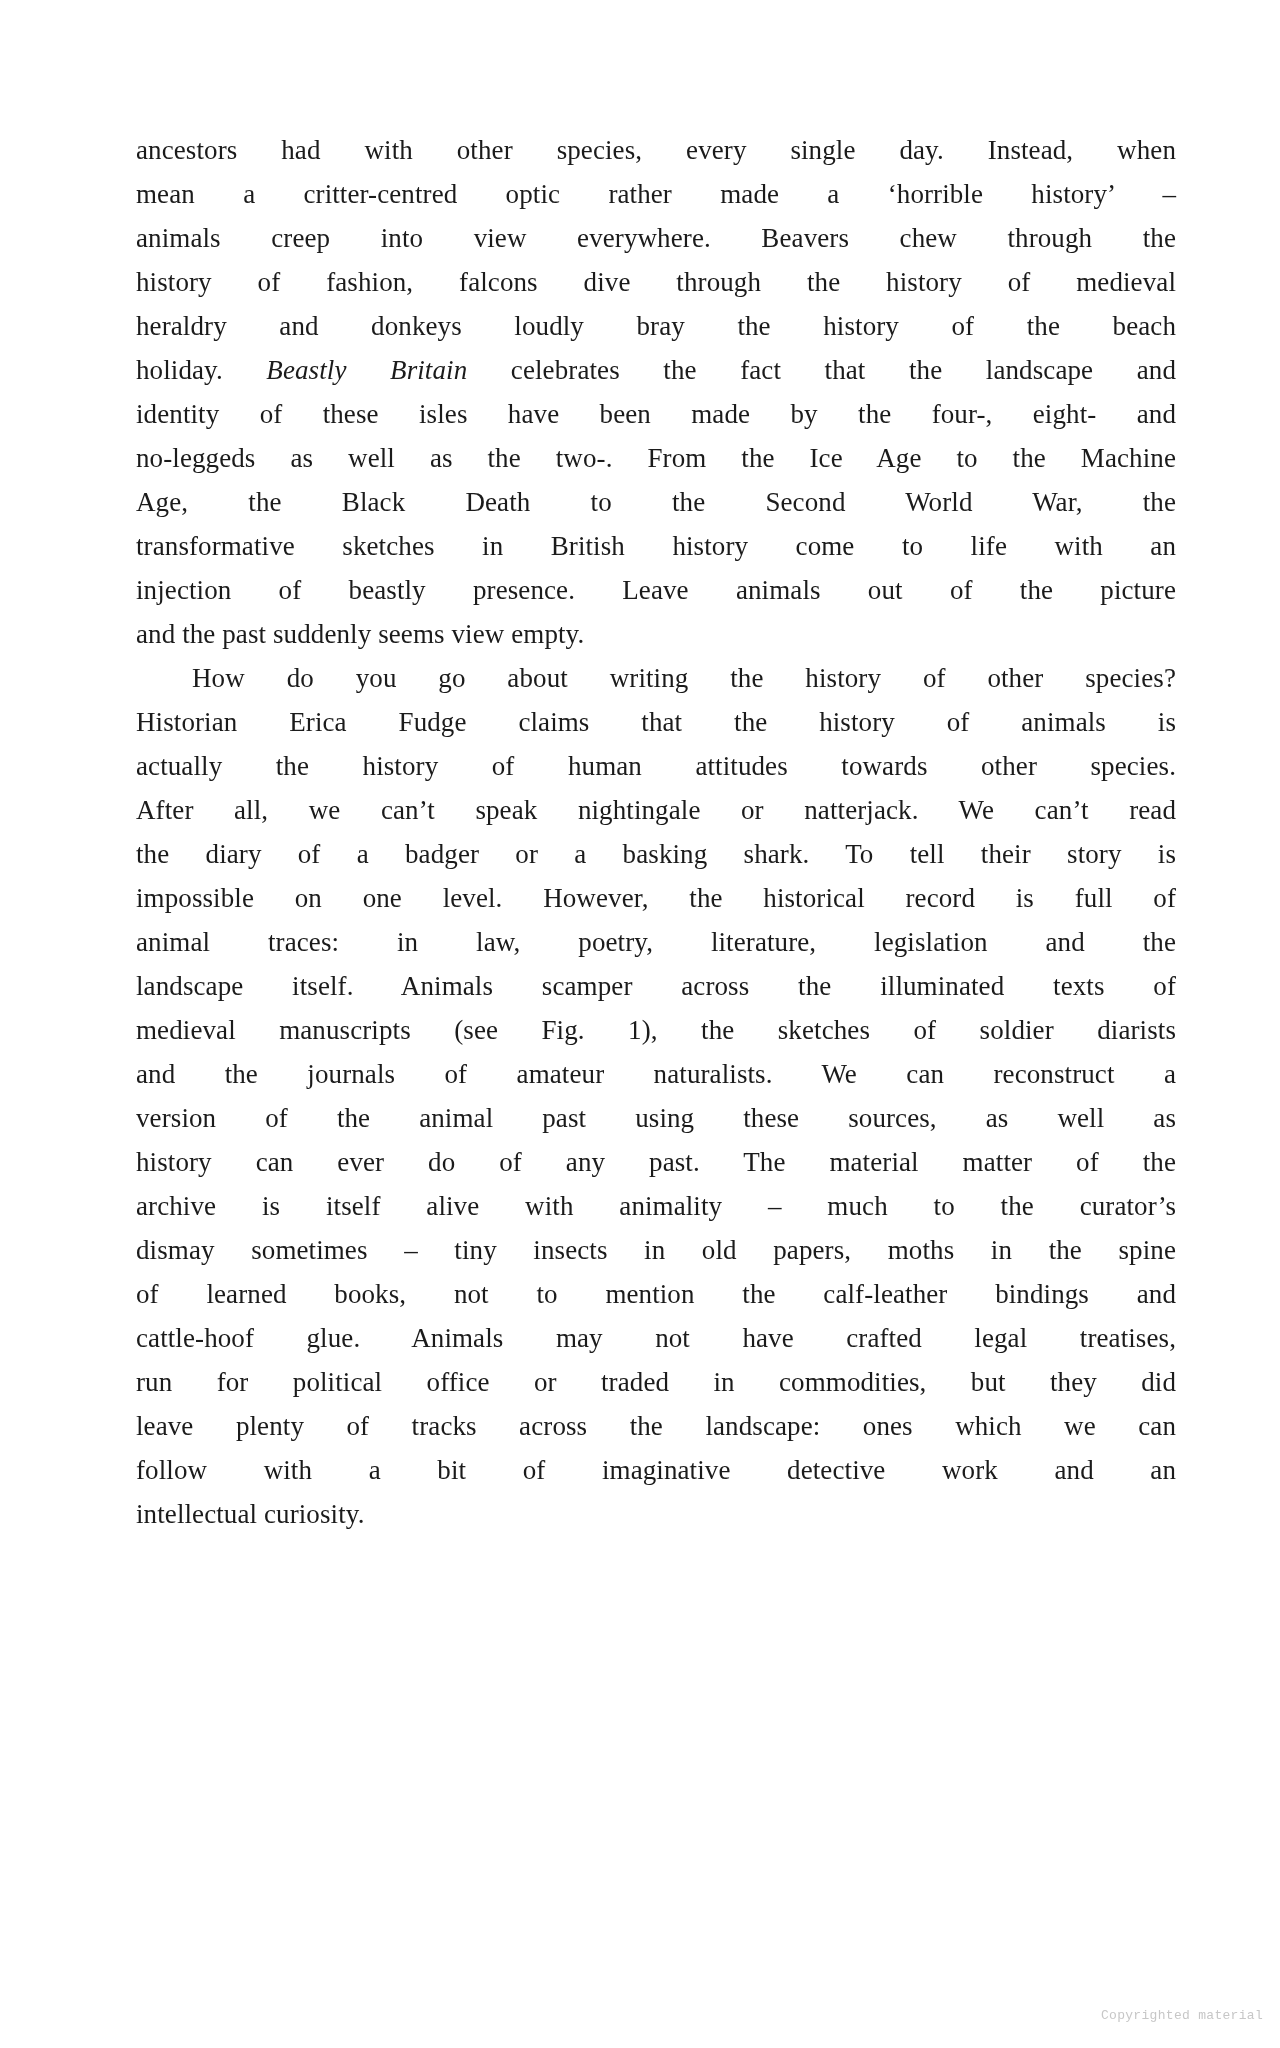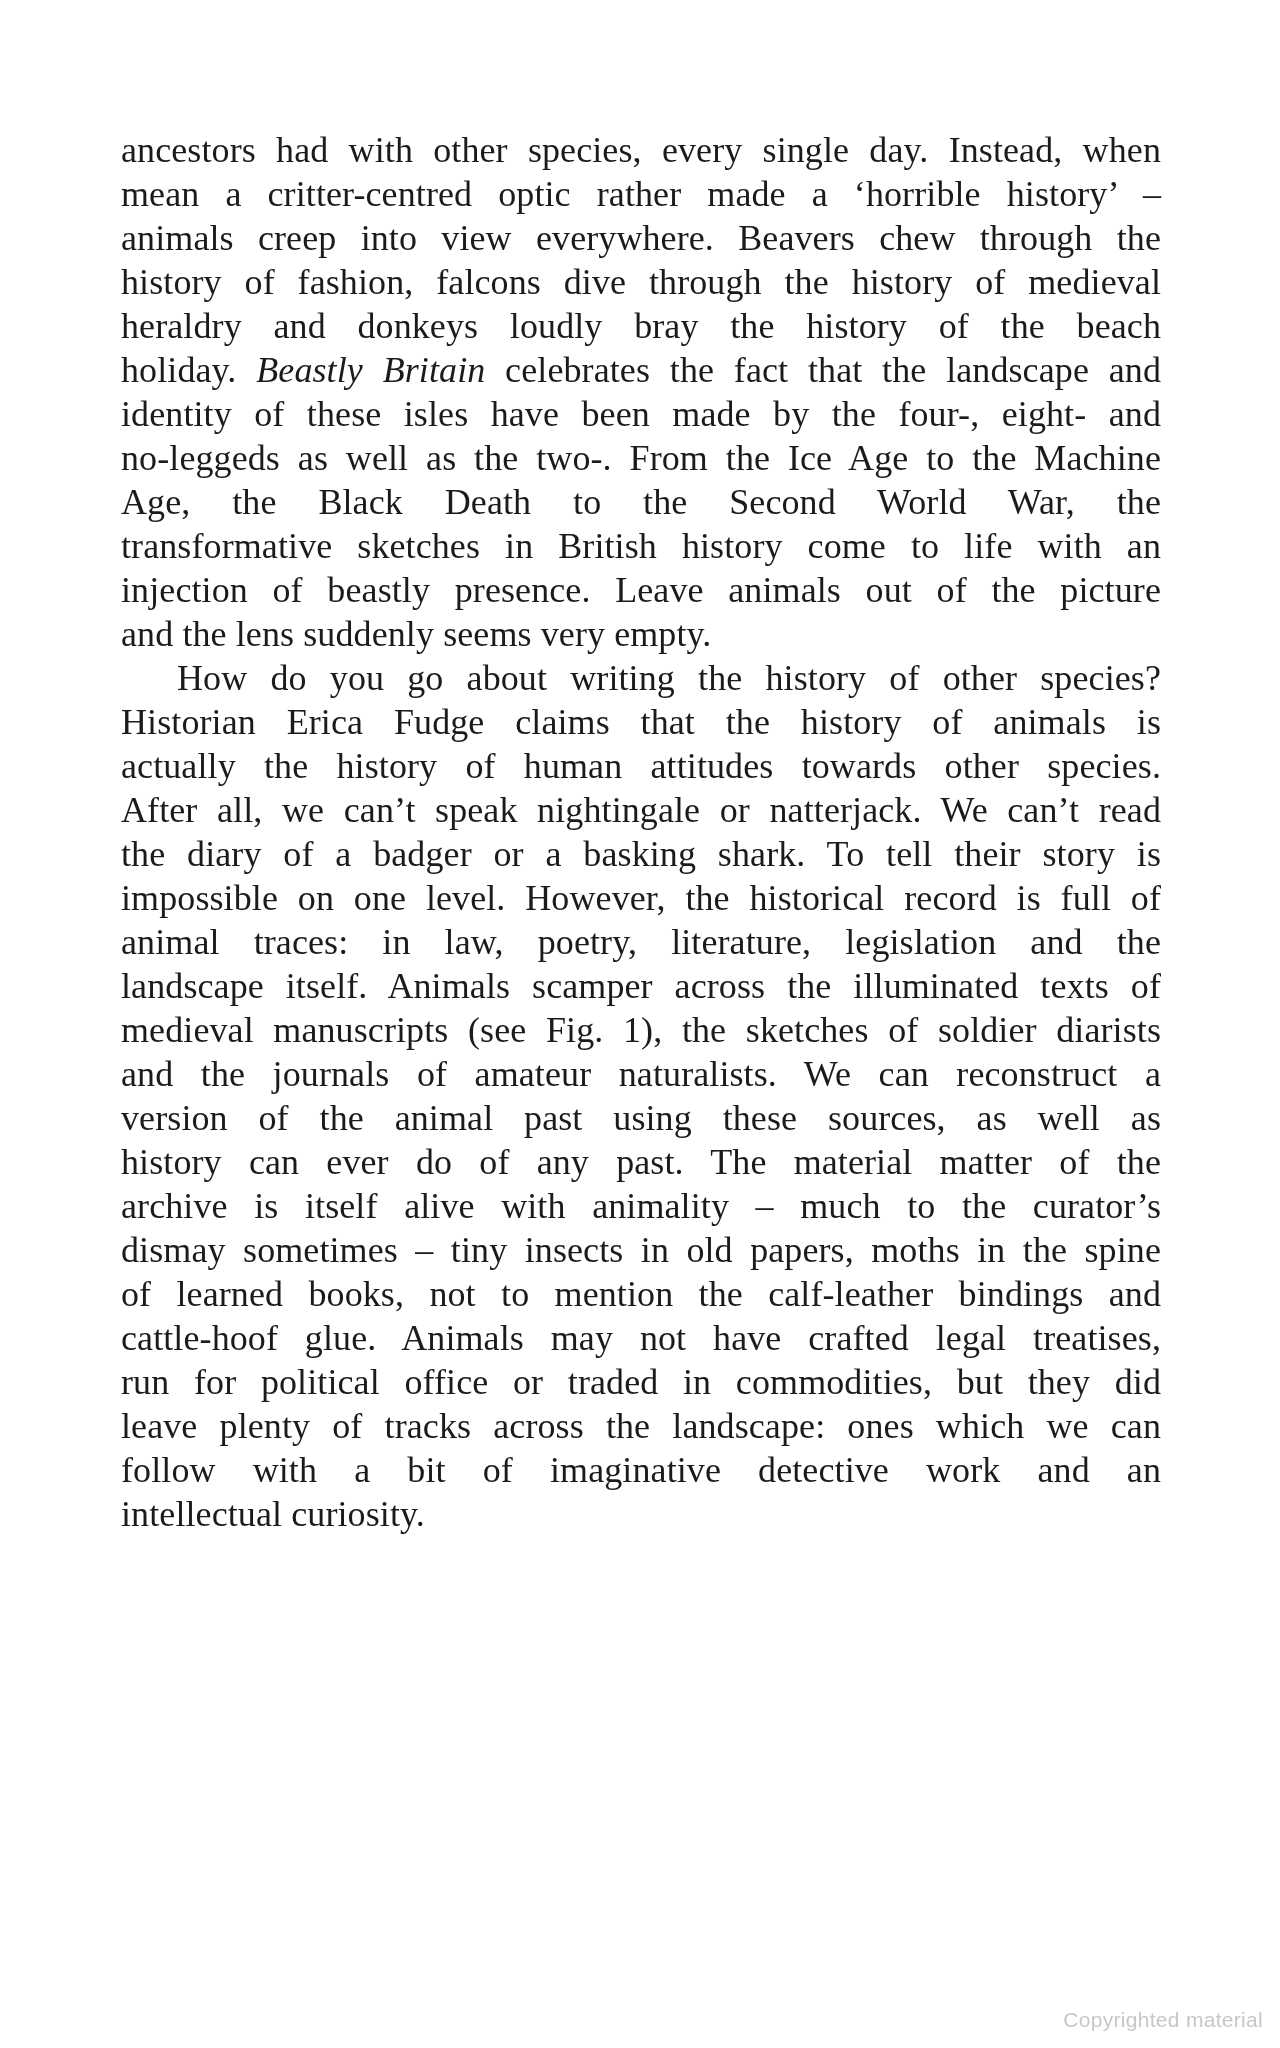--- a/index.html
+++ b/index.html
@@ -11,24 +11,24 @@
     position: relative;
     overflow: hidden;
   }
   .page {
     position: absolute;
     inset: 0;
     background: #ffffff;
   }
   .text-block {
     position: absolute;
-    left: 121px;
+    left: 136px;
     top: 128px;
     width: 1040px;
-    font-size: 36px;
+    font-size: 27px;
     line-height: 44px;
     color: #1b1b1b;
     letter-spacing: 0.1px;
   }
   .paragraph { margin: 0; }
   .line {
     text-align: justify;
     text-align-last: justify;
     -moz-text-align-last: justify;
     height: 44px;
@@ -38,22 +38,22 @@
   .line.last {
     text-align-last: left;
     -moz-text-align-last: left;
   }
   .line.indent { text-indent: 56px; }
   .italic { font-style: italic; }
   .footer-note {
     position: absolute;
     top: 2008px;
     right: 17px;
-    font-family: Liberation Sans, sans-serif;
-    font-size: 21px;
+    font-family: Liberation Mono, monospace;
+    font-size: 13px;
     color: #c7c7c7;
     letter-spacing: 0.3px;
   }
 </style>
 </head>
 <body>
 
 <div class="page">
   <div class="text-block">
       <div class="paragraph">
@@ -61,21 +61,21 @@
         <div class="line"><span>mean a critter-centred optic rather made a ‘horrible history’ –</span></div>
         <div class="line"><span>animals creep into view everywhere. Beavers chew through the</span></div>
         <div class="line"><span>history of fashion, falcons dive through the history of medieval</span></div>
         <div class="line"><span>heraldry and donkeys loudly bray the history of the beach</span></div>
         <div class="line"><span>holiday. </span><span class="italic">Beastly Britain</span><span> celebrates the fact that the landscape and</span></div>
         <div class="line"><span>identity of these isles have been made by the four-, eight- and</span></div>
         <div class="line"><span>no-leggeds as well as the two-. From the Ice Age to the Machine</span></div>
         <div class="line"><span>Age, the Black Death to the Second World War, the</span></div>
         <div class="line"><span>transformative sketches in British history come to life with an</span></div>
         <div class="line"><span>injection of beastly presence. Leave animals out of the picture</span></div>
-        <div class="line last"><span>and the lens suddenly seems very empty.</span></div>
+        <div class="line last"><span>and the past suddenly seems view empty.</span></div>
       </div>
       <div class="paragraph">
         <div class="line indent"><span>How do you go about writing the history of other species?</span></div>
         <div class="line"><span>Historian Erica Fudge claims that the history of animals is</span></div>
         <div class="line"><span>actually the history of human attitudes towards other species.</span></div>
         <div class="line"><span>After all, we can’t speak nightingale or natterjack. We can’t read</span></div>
         <div class="line"><span>the diary of a badger or a basking shark. To tell their story is</span></div>
         <div class="line"><span>impossible on one level. However, the historical record is full of</span></div>
         <div class="line"><span>animal traces: in law, poetry, literature, legislation and the</span></div>
         <div class="line"><span>landscape itself. Animals scamper across the illuminated texts of</span></div>

